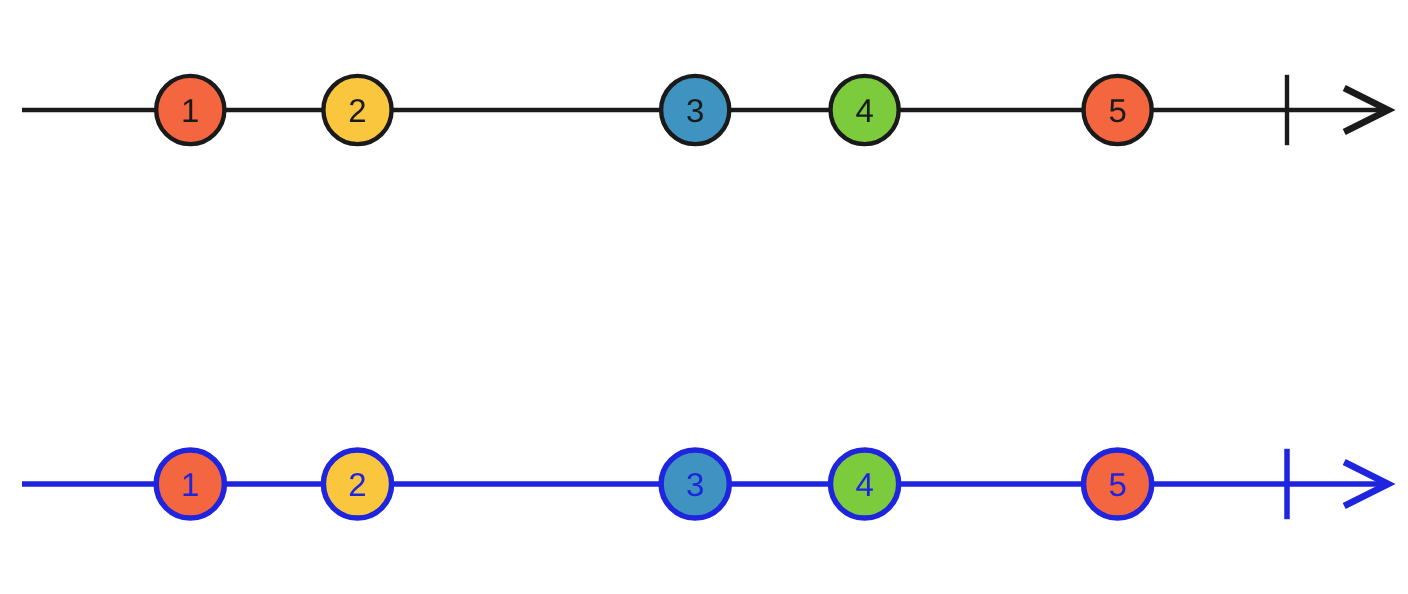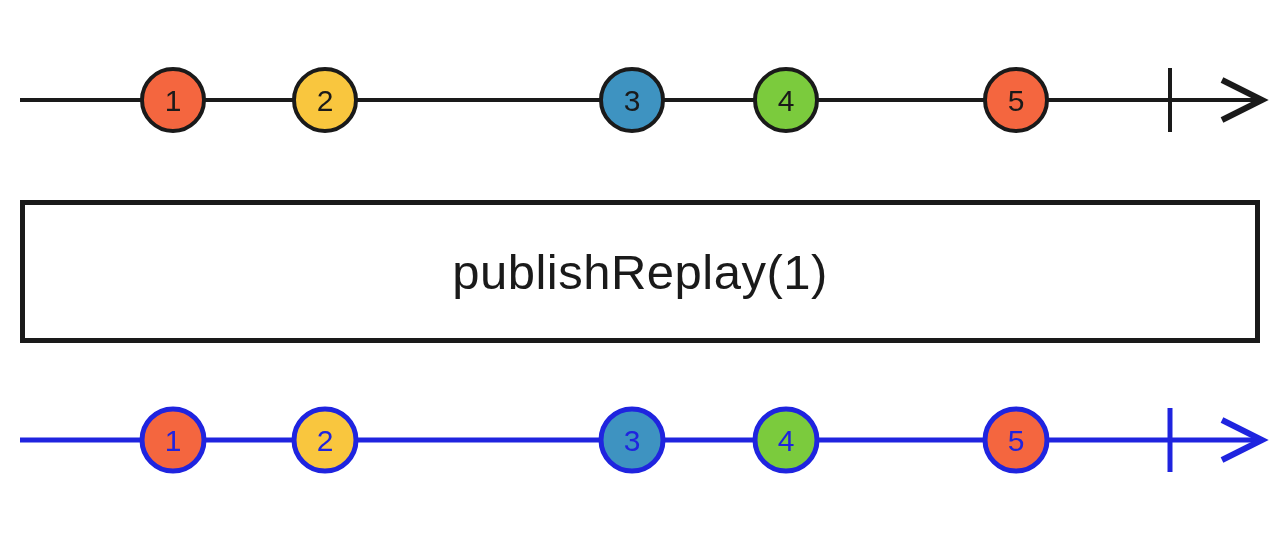--- a/index.html
+++ b/index.html
@@ -110,17 +110,14 @@
         <text class="marble-label" x="786" y="451" text-anchor="middle" style="fill: rgb(31, 36, 223);">4</text>
       </g>
 
       <g>
         <circle cx="1016" cy="440" r="31" stroke-width="5" style="fill: rgb(244, 102, 63); stroke: rgb(31, 36, 223);"></circle>
         <text class="marble-label" x="1016" y="451" text-anchor="middle" style="fill: rgb(31, 36, 223);">5</text>
       </g>
     </g>
   </svg>
 
-  <div class="operator-box" style="border-color: rgb(26, 26, 26);">
-    <span class="operator-label" style="color: rgb(26, 26, 26);">publishReplay(1)</span>
-  </div>
 
 </div>
 
 </body></html>

